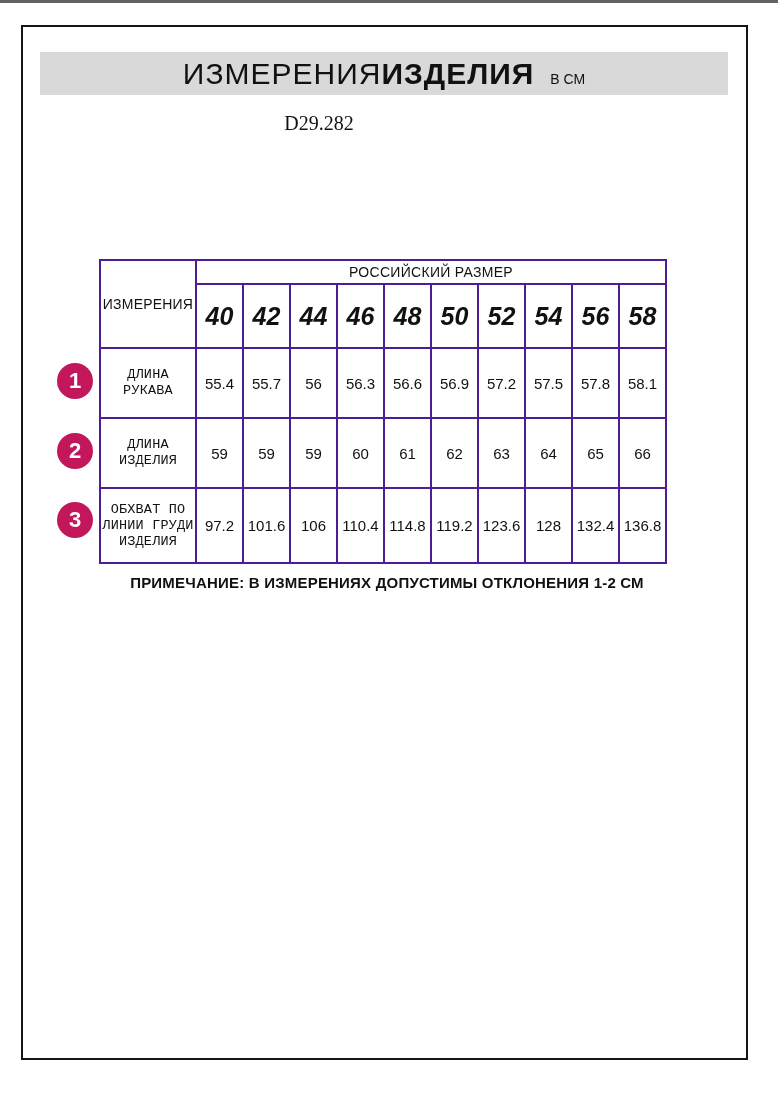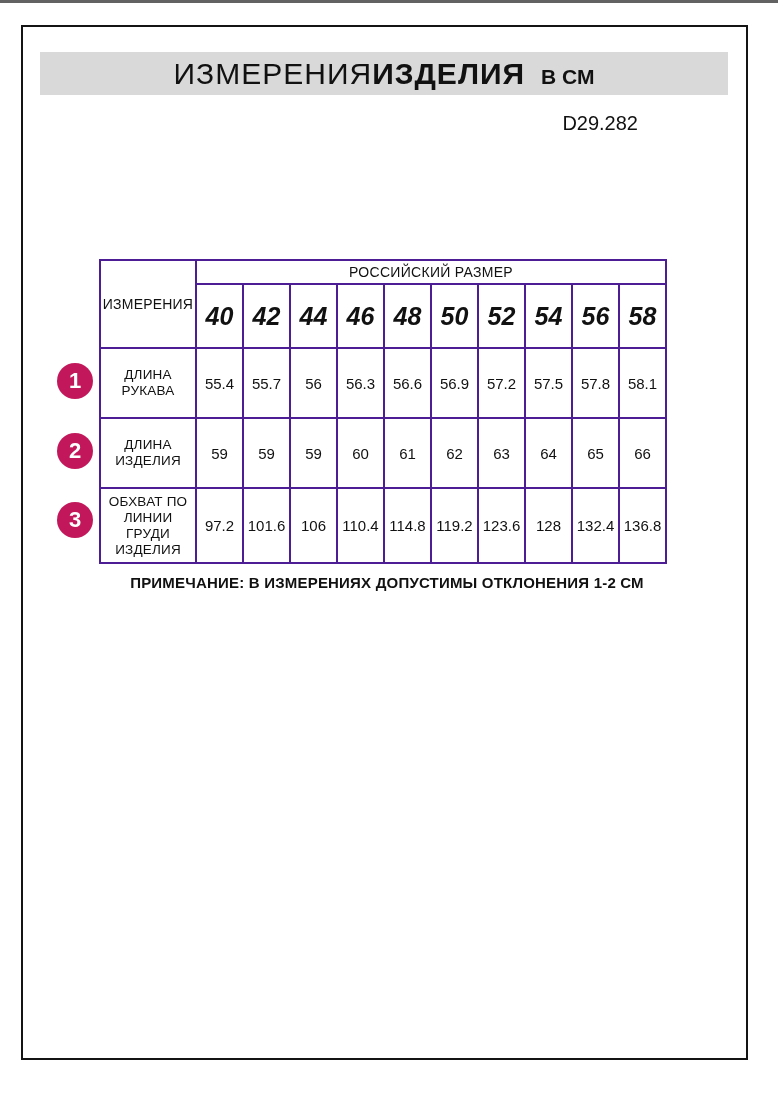--- a/index.html
+++ b/index.html
@@ -43,30 +43,31 @@
     letter-spacing: 1px;
     line-height: 43px;
   }
   .title-bar .w2 {
     font-size: 30px;
     font-weight: 800;
     letter-spacing: 1px;
     line-height: 43px;
   }
   .title-bar .w3 {
-    font-size: 21px;
-    font-weight: 700;
+    font-size: 14px;
+    font-weight: 400;
     margin-left: 16px;
   }
   .model-code {
     position: absolute;
     left: 0; top: 112px;
     width: 638px;
-    text-align: right;
+    text-align: center;
     font-size: 20px;
+    font-family: Liberation Serif, serif;
   }
   .description {
     position: absolute;
     left: 79px; top: 139px;
     width: 620px;
     text-align: center;
     font-size: 17px;
   }
   .description div { line-height: 20.5px; }
   table.meas {
@@ -84,20 +85,21 @@
     padding: 0;
   }
   td.corner { font-size: 14px; letter-spacing: 0.2px; }
   td.group  { font-size: 14px; height: 22px; letter-spacing: 0.3px; }
   td.size   { font-size: 25px; font-weight: 800; height: 62px; font-style: italic; }
   td.rowlabel {
     font-size: 13.5px;
     line-height: 16px;
     padding: 2px 6px;
     letter-spacing: 0.2px;
+    font-family: Liberation Mono, monospace;
   }
   td.val { font-size: 15px; }
   tr.r1 td { height: 68px; }
   tr.r2 td { height: 68px; }
   tr.r3 td { height: 73px; }
   .marker {
     position: absolute;
     left: 57px;
     width: 36px; height: 36px;
     border-radius: 50%;

